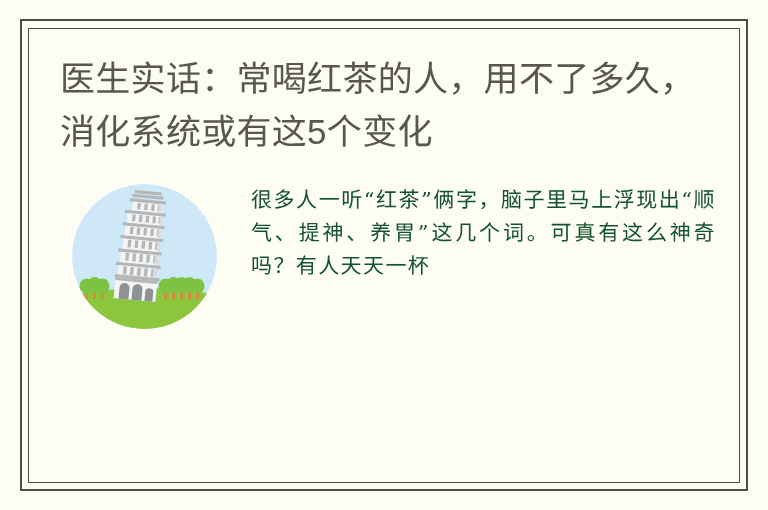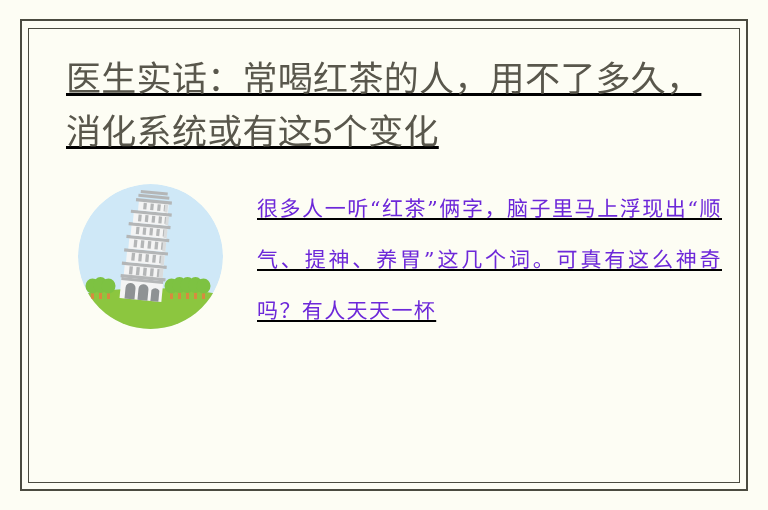--- a/index.html
+++ b/index.html
@@ -39,26 +39,25 @@
     top: 28px;
     width: 712px;
     height: 455px;
     border: 1px solid #4b4b40;
     box-sizing: border-box;
   }
 
   
   .content {
     position: absolute;
-    left: 66px;
+    left: 60px;
     top: 52px;
     width: 660px;
     height: 410px;
     box-sizing: border-box;
-    text-decoration: underline;
   }
 
   .headline {
     margin: 0;
     padding: 0;
     font-family: "Liberation Sans", "DejaVu Sans", sans-serif;
     font-size: 35px;
     line-height: 53px;
     font-weight: 400;
     color: #59574c;
@@ -89,22 +88,22 @@
 
   
   .excerpt {
     flex: 1 1 auto;
     margin: 4px;
     padding: 0;
     margin-left: 34px;
     margin-top: 4px;
     font-family: "DejaVu Serif", "Liberation Serif", serif;
     font-size: 21px;
-    line-height: 51px;
-    color: #6d28d9;
+    line-height: 33px;
+    color: #14532d;
     letter-spacing: 1.4px;
     width: 420px;
     word-break: break-all;
     text-align: justify;
     text-justify: inter-character;
   }
 </style>
 </head>
 <body>
 

